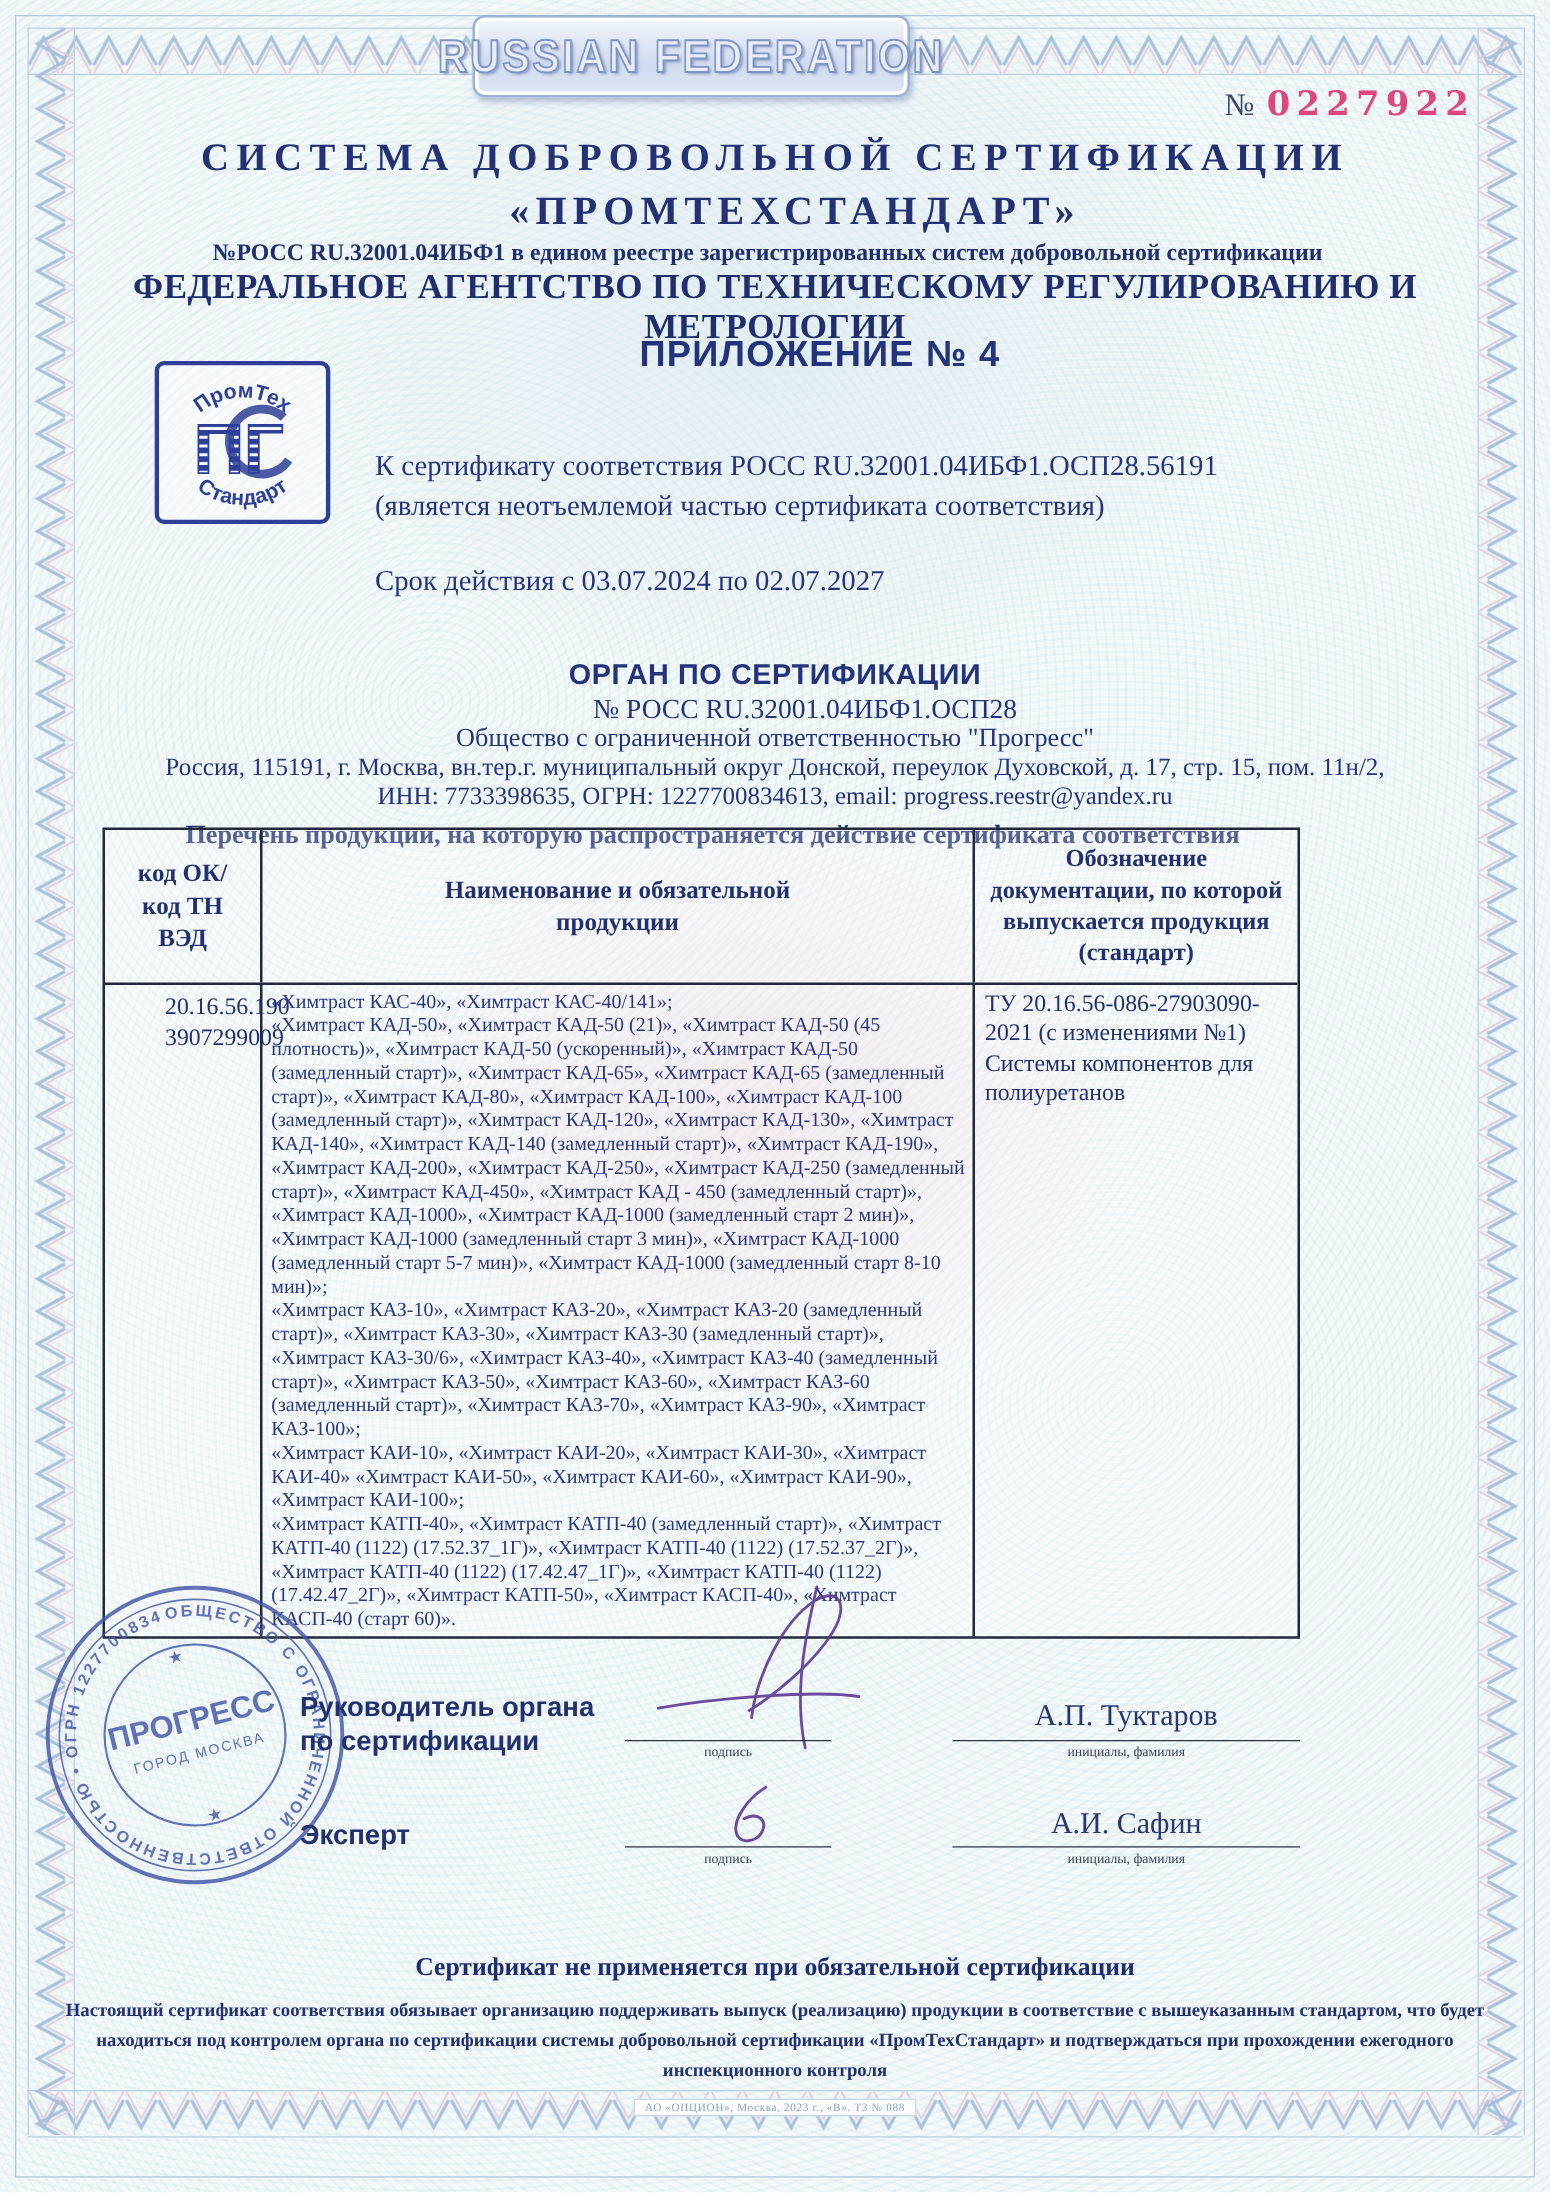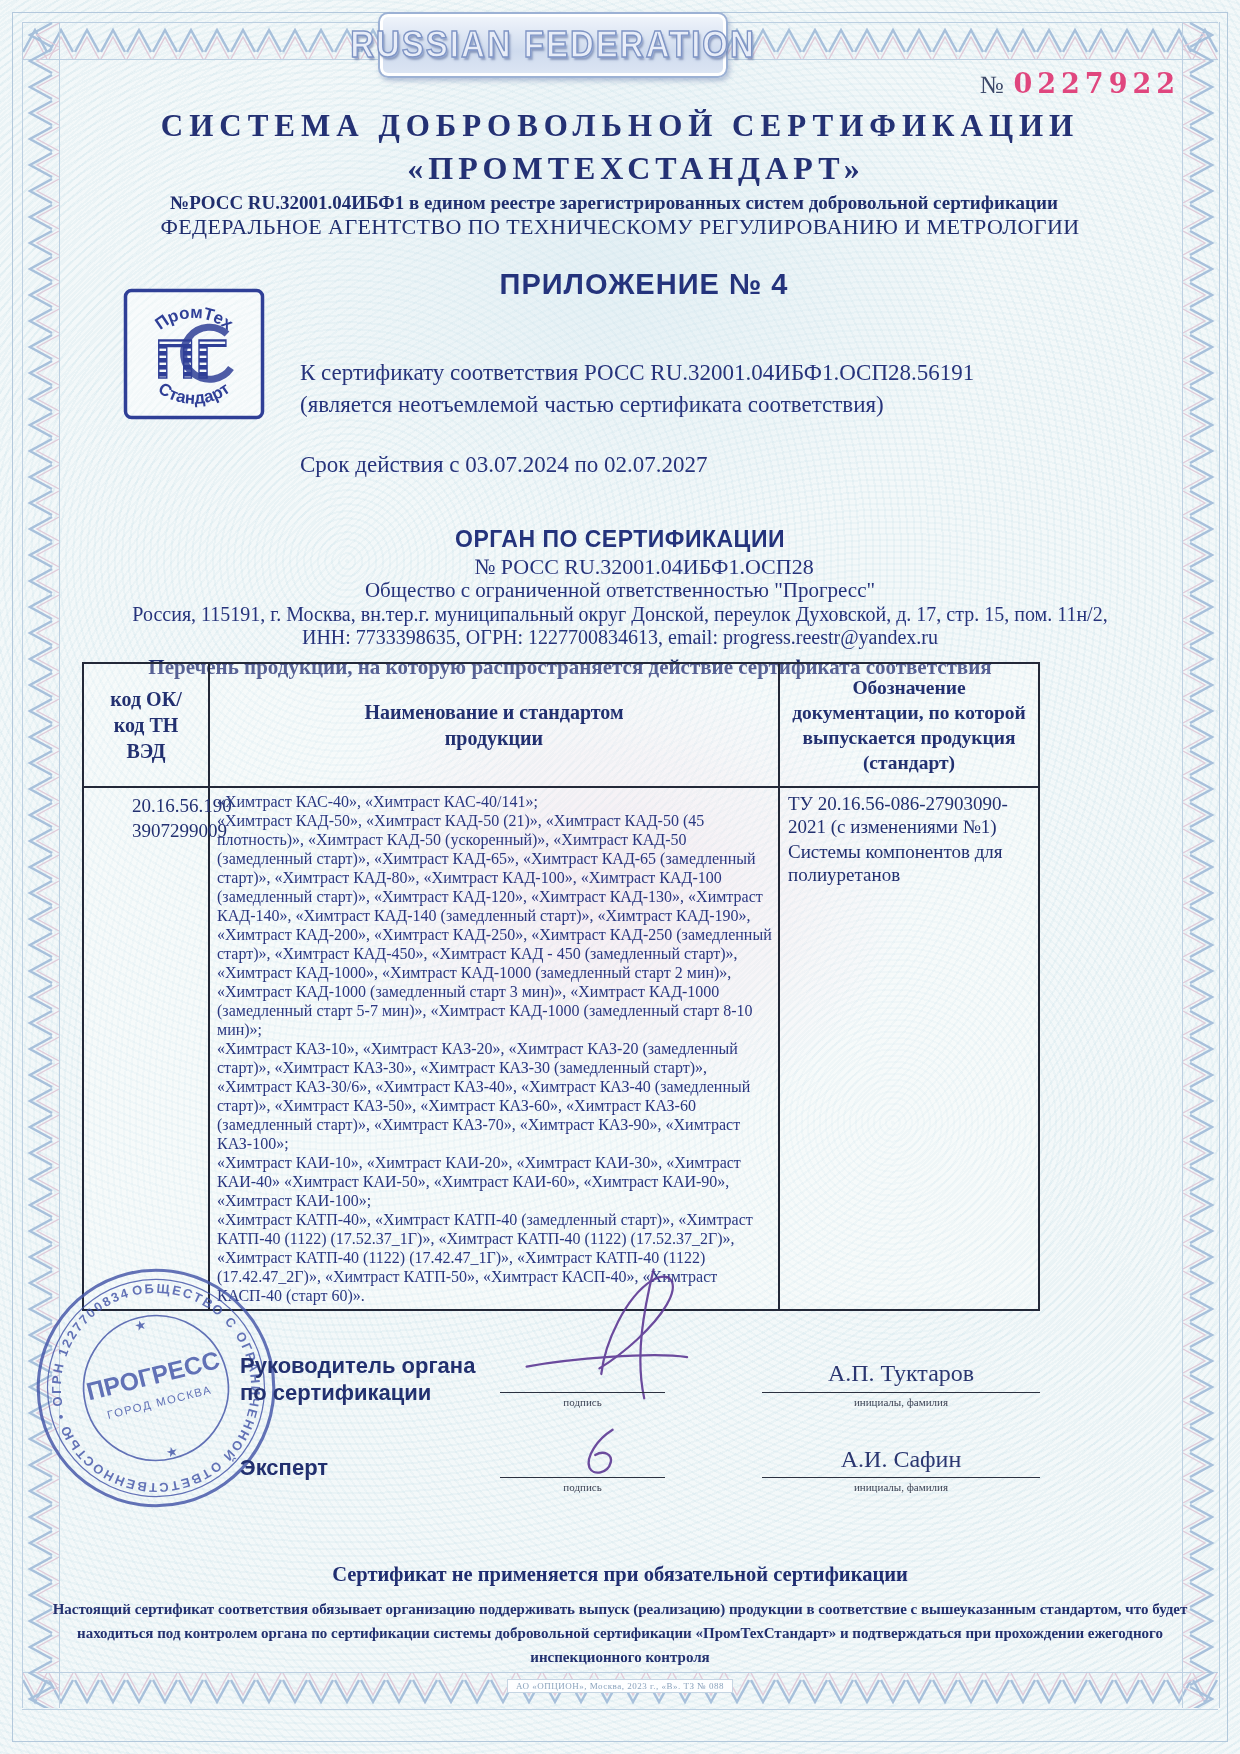--- a/index.html
+++ b/index.html
@@ -48,24 +48,24 @@
 
   
   .serial{left:860px;top:68px;width:320px;text-align:right;}
   .serial .mark{font-size:25px;color:#3c4868;margin-right:10px;}
   .serial .num{font-family:"DejaVu Serif",serif;font-size:27px;color:#e0467e;letter-spacing:5px;font-weight:600;}
 
   
   .h-title1{left:0;top:108px;width:1240px;font-size:31px;font-weight:bold;letter-spacing:6px;color:#243174;}
   .h-title2{left:16px;top:150px;width:1240px;font-size:32px;font-weight:bold;letter-spacing:5px;color:#243174;}
   .h-registry{left:0;top:192px;width:1228px;font-size:19px;font-weight:bold;color:#202e6e;}
-  .h-agency{left:0;top:214px;width:1240px;font-size:22px;font-weight:normal;color:#202e6e;letter-spacing:.4px;}
-
-  
-  .annex-title{left:284px;top:268px;width:720px;font-size:29px;font-weight:bold;color:#24337c;letter-spacing:1px;}
+  .h-agency{left:0;top:214px;width:1240px;font-size:28px;font-weight:bold;color:#202e6e;letter-spacing:.4px;}
+
+  
+  .annex-title{left:296px;top:268px;width:720px;font-size:29px;font-weight:bold;color:#24337c;letter-spacing:1px;}
   .annex-line1{left:300px;top:360px;font-size:23px;}
   .annex-line2{left:300px;top:392px;font-size:23px;}
   .validity{left:300px;top:452px;font-size:23px;}
 
   
   .logo{left:123px;top:288px;width:142px;height:132px;}
 
   
   .org-title{left:0;top:526px;width:1240px;font-size:23px;font-weight:bold;color:#24337c;letter-spacing:.5px;}
   .org-number{left:0;top:554px;width:1240px;font-size:22px;margin-left:24px;}
@@ -214,21 +214,21 @@
   <div class="abs ctr org-number">№ РОСС RU.32001.04ИБФ1.ОСП28</div>
   <div class="abs ctr org-company">Общество с ограниченной ответственностью "Прогресс"</div>
   <div class="abs ctr org-address">Россия, 115191, г. Москва, вн.тер.г. муниципальный округ Донской, переулок Духовской, д. 17, стр. 15, пом. 11н/2,</div>
   <div class="abs ctr org-requisites">ИНН: 7733398635, ОГРН: 1227700834613, email: progress.reestr@yandex.ru</div>
 
   <div class="abs ctr tbl-caption">Перечень продукции, на которую распространяется действие сертификата соответствия</div>
   <div class="abs tbl">
     <div class="t-row t-head">
       <div class="c1 pre">код ОК/
 код ТН ВЭД</div>
-      <div class="c2 pre">Наименование и стандартом
+      <div class="c2 pre">Наименование и обязательной
 продукции</div>
       <div class="c3">Обозначение документации, по которой выпускается продукция (стандарт)</div>
     </div>
     <div class="t-row t-body">
       <div class="c1 pre">20.16.56.190
 3907299009</div>
       <div class="c2 pre">«Химтраст КАС-40», «Химтраст КАС-40/141»;
 «Химтраст КАД-50», «Химтраст КАД-50 (21)», «Химтраст КАД-50 (45 плотность)», «Химтраст КАД-50 (ускоренный)», «Химтраст КАД-50 (замедленный старт)», «Химтраст КАД-65», «Химтраст КАД-65 (замедленный старт)», «Химтраст КАД-80», «Химтраст КАД-100», «Химтраст КАД-100 (замедленный старт)», «Химтраст КАД-120», «Химтраст КАД-130», «Химтраст КАД-140», «Химтраст КАД-140 (замедленный старт)», «Химтраст КАД-190», «Химтраст КАД-200», «Химтраст КАД-250», «Химтраст КАД-250 (замедленный старт)», «Химтраст КАД-450», «Химтраст КАД - 450 (замедленный старт)», «Химтраст КАД-1000», «Химтраст КАД-1000 (замедленный старт 2 мин)», «Химтраст КАД-1000 (замедленный старт 3 мин)», «Химтраст КАД-1000 (замедленный старт 5-7 мин)», «Химтраст КАД-1000 (замедленный старт 8-10 мин)»;
 «Химтраст КАЗ-10», «Химтраст КАЗ-20», «Химтраст КАЗ-20 (замедленный старт)», «Химтраст КАЗ-30», «Химтраст КАЗ-30 (замедленный старт)», «Химтраст КАЗ-30/6», «Химтраст КАЗ-40», «Химтраст КАЗ-40 (замедленный старт)», «Химтраст КАЗ-50», «Химтраст КАЗ-60», «Химтраст КАЗ-60 (замедленный старт)», «Химтраст КАЗ-70», «Химтраст КАЗ-90», «Химтраст КАЗ-100»;
 «Химтраст КАИ-10», «Химтраст КАИ-20», «Химтраст КАИ-30», «Химтраст КАИ-40» «Химтраст КАИ-50», «Химтраст КАИ-60», «Химтраст КАИ-90», «Химтраст КАИ-100»;

